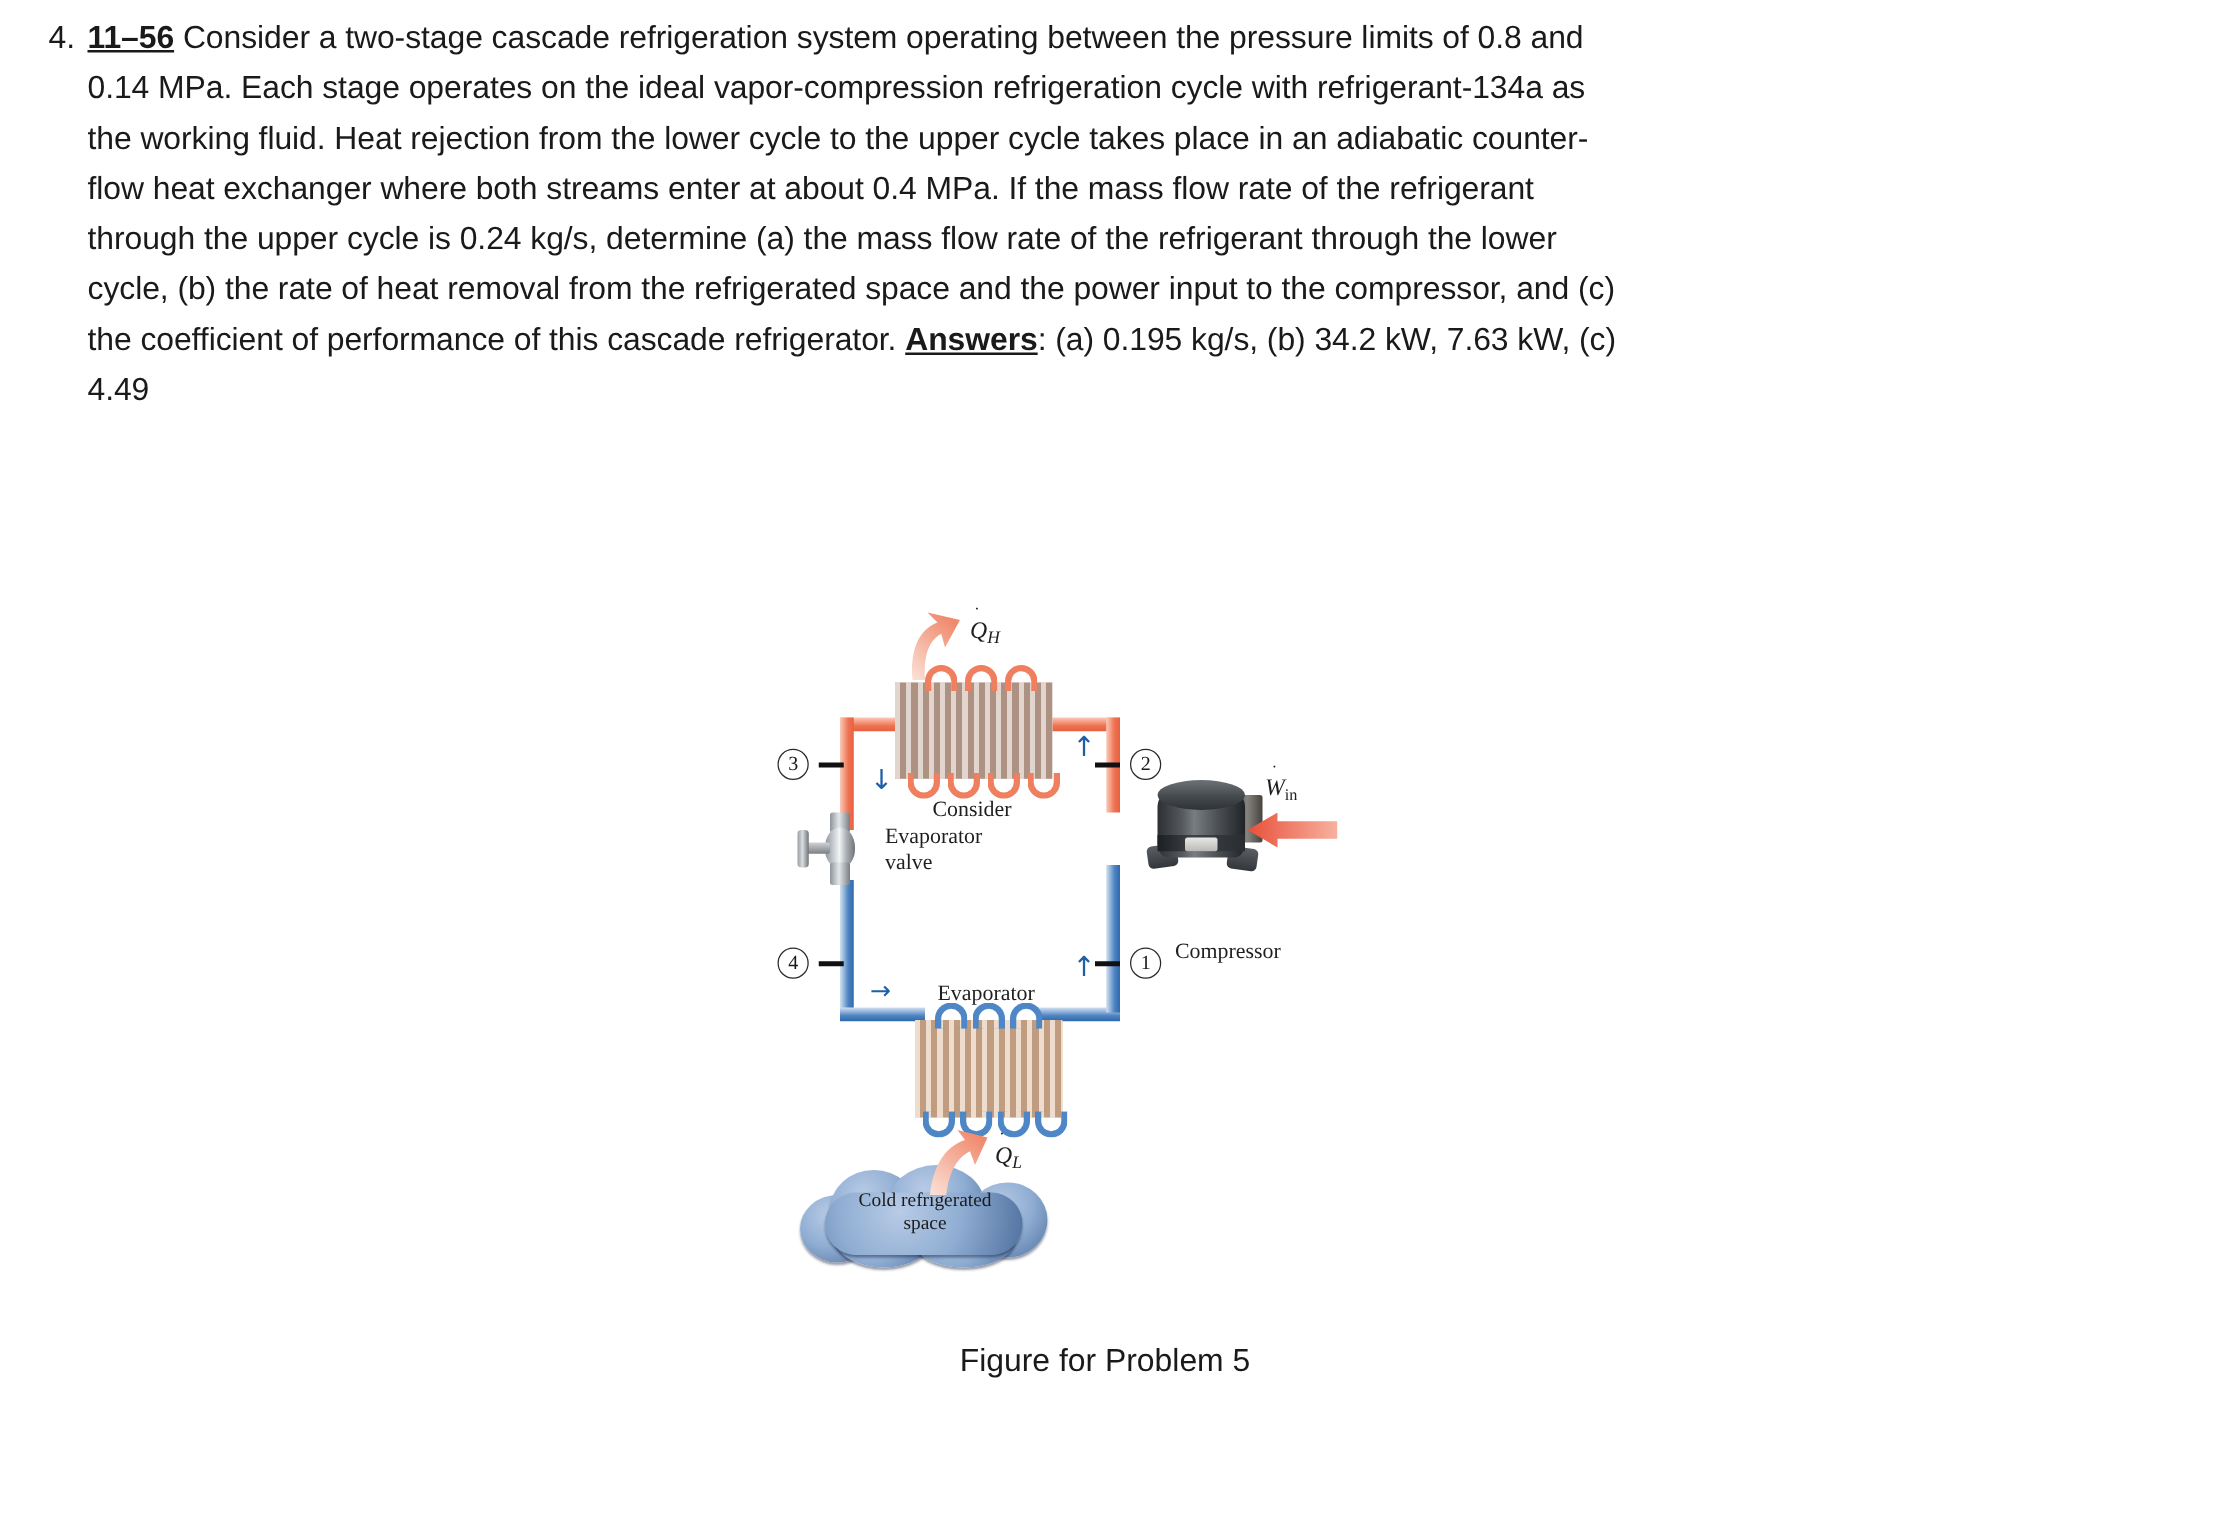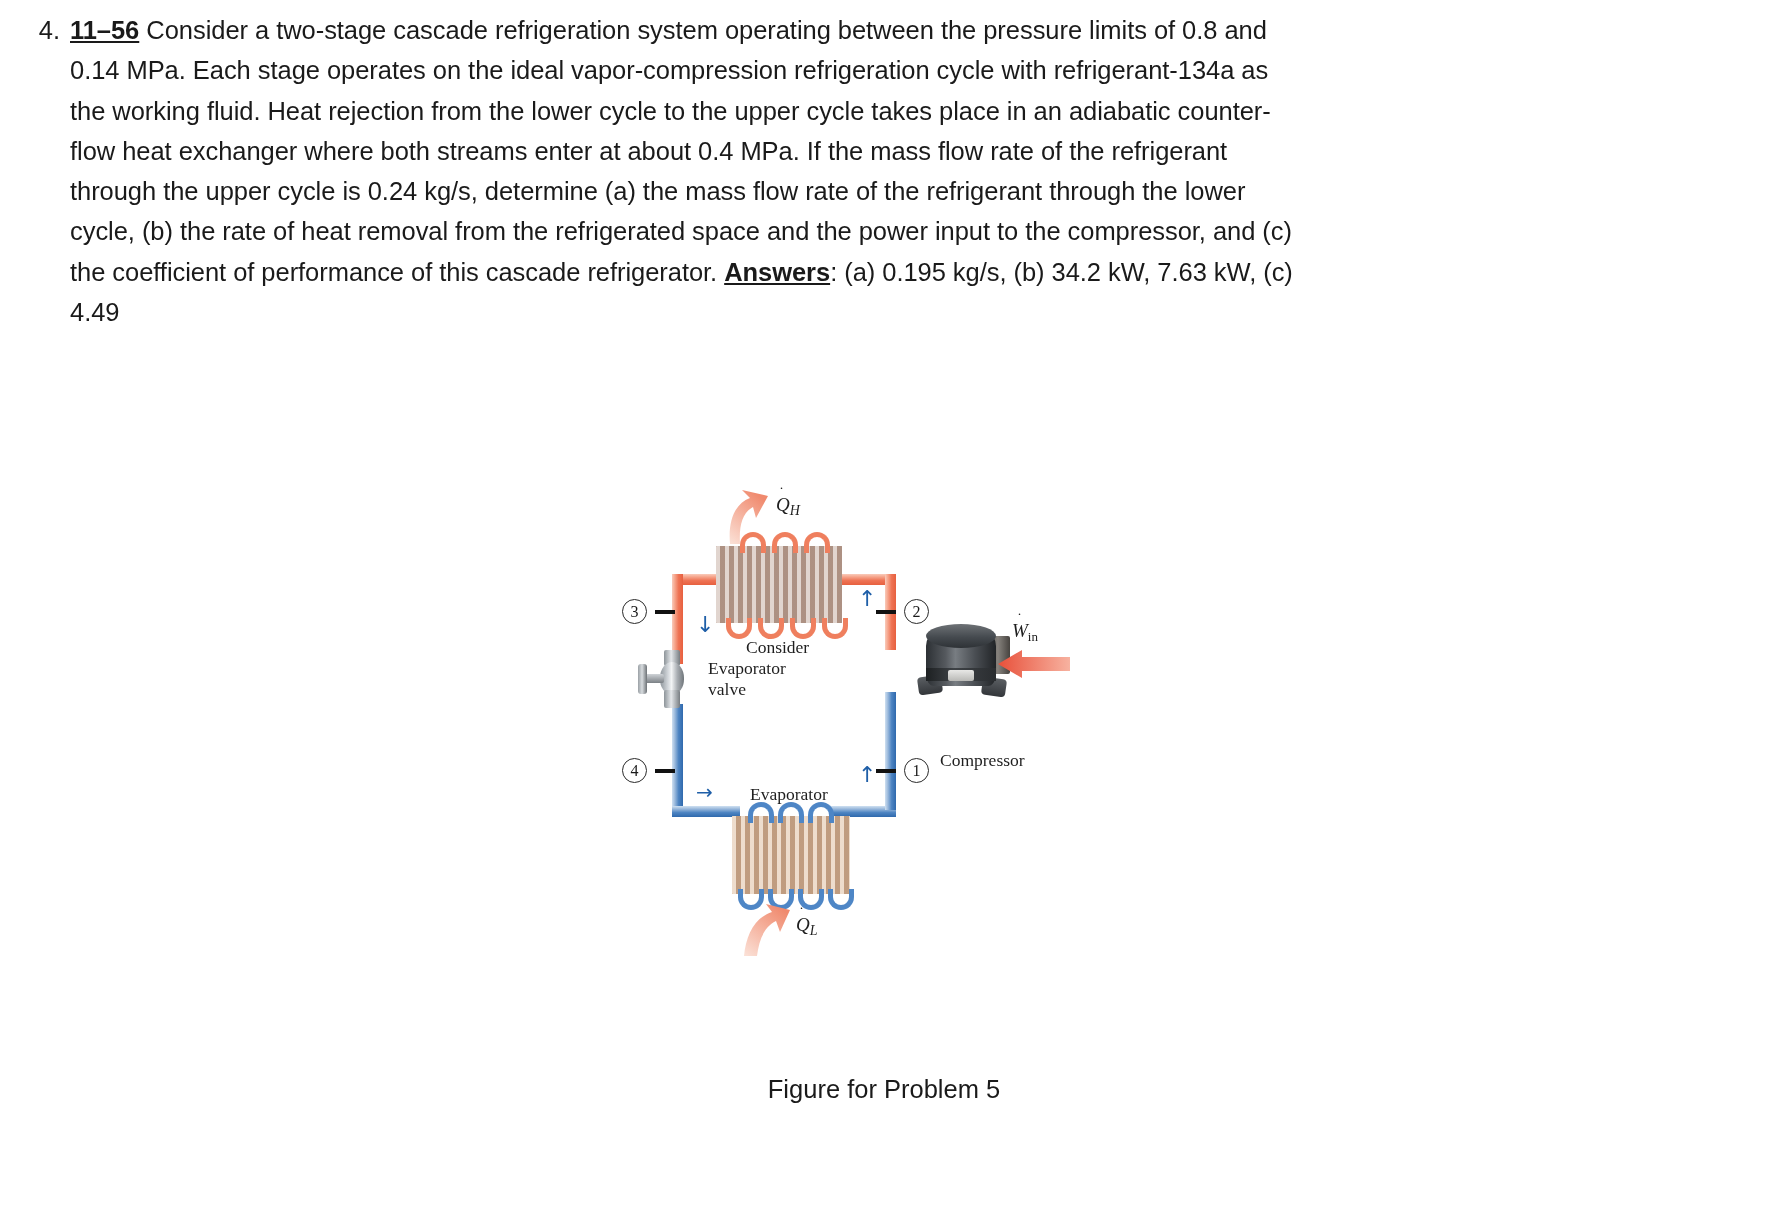--- a/index.html
+++ b/index.html
@@ -456,20 +456,33 @@
         </defs>
         <path d="M4,52 C6,32 14,14 32,8 L26,0 L50,6 L40,28 L36,17 C24,23 19,36 17,52 Z" fill="url(#qlGrad)"></path>
       </svg>
     </div>
     <div class="fig-label" style="left:196px; top:522px; font-size:19px; font-style:italic;">
       <span style="position:relative;">
         <span style="position:absolute; left:3px; top:-10px; font-style:normal; font-size:15px;">˙</span>
         <span>Q</span></span><span style="font-size:14px; vertical-align:-4px;">L</span>
     </div>
 
+    <div id="cold-cloud" class="cloud-wrap">
+      <div class="blob cold-blob" style="left:0px;   top:24px; width:60px; height:54px;"></div>
+      <div class="blob cold-blob" style="left:24px;  top:4px;  width:70px; height:64px;"></div>
+      <div class="blob cold-blob" style="left:70px;  top:0px;  width:78px; height:66px;"></div>
+      <div class="blob cold-blob" style="left:134px; top:14px; width:64px; height:60px;"></div>
+      <div class="blob cold-blob" style="left:28px;  top:36px; width:78px; height:46px;"></div>
+      <div class="blob cold-blob" style="left:90px;  top:38px; width:82px; height:44px;"></div>
+      <div class="blob cold-blob" style="left:20px;  top:22px; width:158px; height:50px; border-radius:38px;"></div>
+      <div class="cloud-label" style="top:20px; font-size:15.5px;">
+        <div>Cold refrigerated</div>
+        <div>space</div>
+      </div>
+    </div>
 
     <div class="state-pt" style="left:22px; top:207px;">
       <div class="state-circle">3</div>
       <div class="state-dash" style="margin-left:8px;"></div>
     </div>
 
     <div class="state-pt" style="left:276px; top:207px;">
       <div class="state-dash"></div>
       <div class="state-circle" style="margin-left:8px;">2</div>
     </div>

